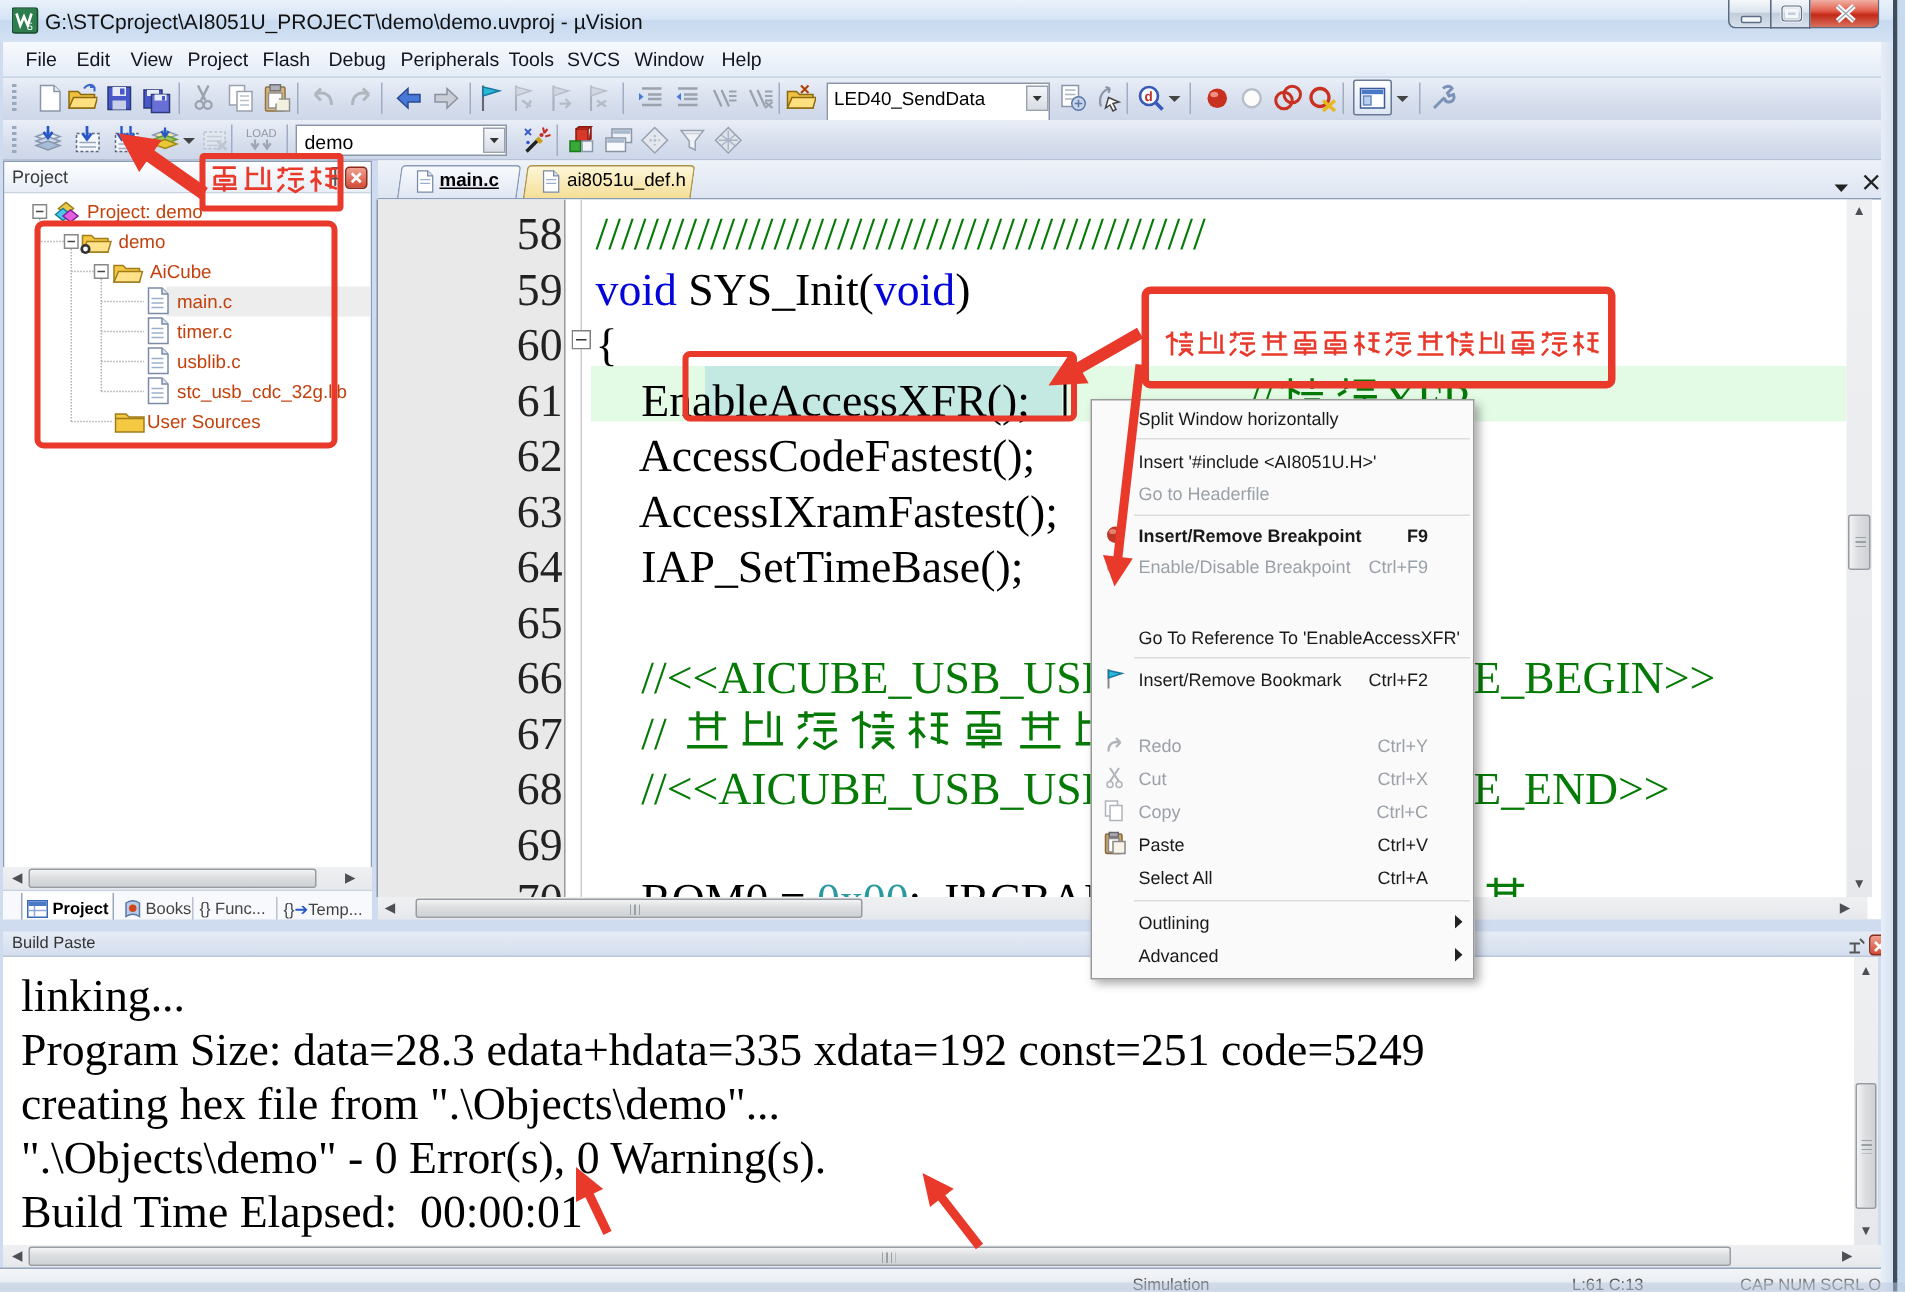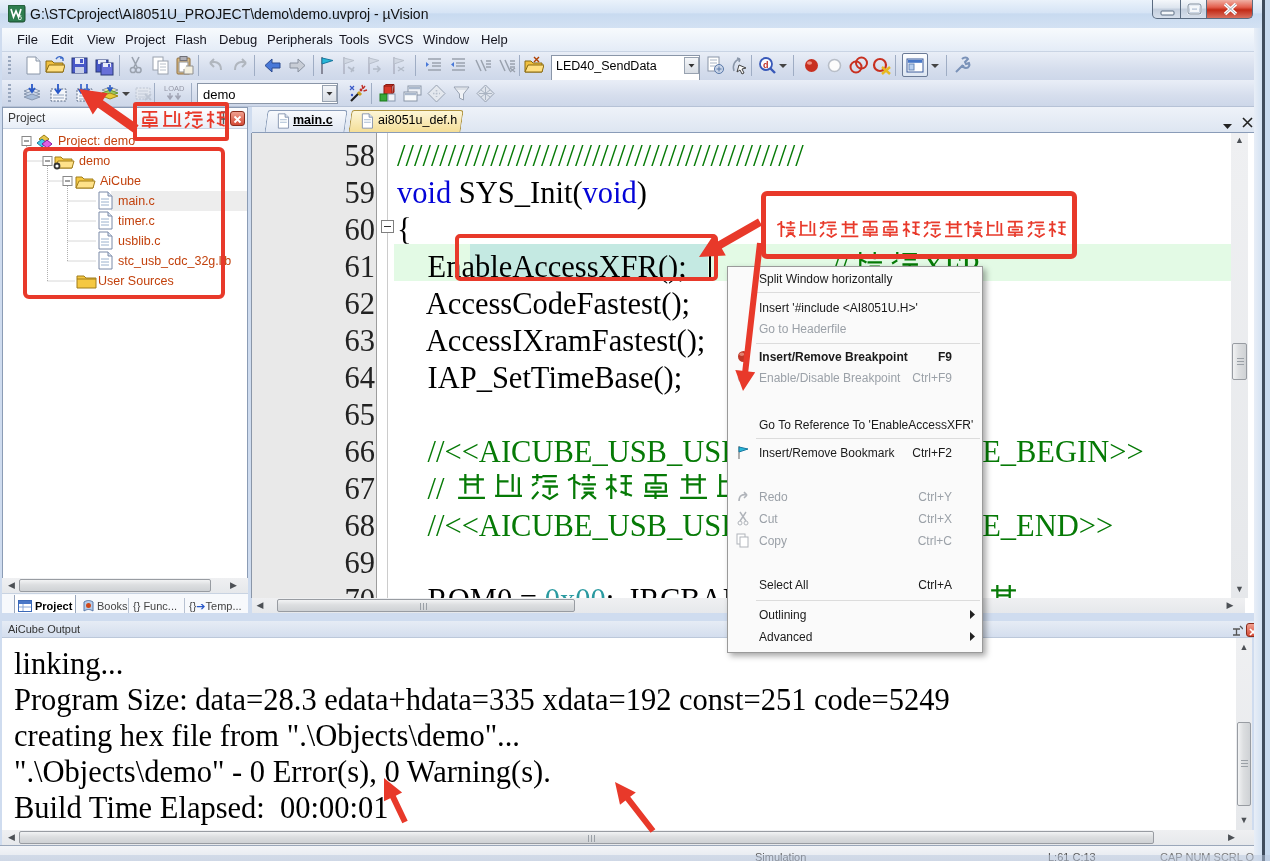--- a/index.html
+++ b/index.html
@@ -557,21 +557,21 @@
       <circle cx="6.5" cy="5.5" r="2.5" fill="#d04818"></circle>
     </svg>
   <div class="abs" style="left:95px;top:6px;font-size:11px;color:#444">Books</div>
   <div class="abs" style="left:126px;top:4px;width:1px;height:16px;background:#b8c2d2"></div>
   <div class="abs" style="left:131px;top:6px;font-size:11px;color:#444">{} Func...</div>
   <div class="abs" style="left:182px;top:4px;width:1px;height:16px;background:#b8c2d2"></div>
   <div class="abs" style="left:187px;top:6px;font-size:11px;color:#444">{}<span style="color:#2858c8">➔</span>Temp...</div>
 </div>
 
 <div class="abs" id="split"></div>
-<div class="abs" id="bhdr">AiCube Output</div>
+<div class="abs" id="bhdr">Build Paste</div>
 <svg class="abs" style="left:1231px;top:624px" width="12" height="14">
     <path d="M2 5 H9 M5.5 5 V11 M2 11 H9 M9 2 L12 5" stroke="#555" stroke-width="1.3"></path>
   </svg>
 <div class="abs" style="left:1246px;top:623px;width:14px;height:14px;background:linear-gradient(#f0a090,#d44a36);border:1px solid #8a2a1a;border-radius:3px"><svg width="12" height="12">
       <path d="M3 3 L9 9 M9 3 L3 9" stroke="#fff" stroke-width="1.7"></path>
     </svg></div>
 <div class="abs" style="left:251px;top:133px;width:1px;height:465px;background:#8a96a8"></div>
 <div class="abs" id="bout">
     <pre id="bpre">linking...
 Program Size: data=28.3 edata+hdata=335 xdata=192 const=251 code=5249
@@ -660,20 +660,30 @@
       <span class="sc">Ctrl+X</span>
     </div>
   <div class="mi gray" style="top:263px">
       <svg class="abs" style="left:7px;top:3px" width="14" height="15">
         <rect x="1" y="1" width="8" height="10" fill="#fff" stroke="#b0b4ba"></rect>
         <rect x="4" y="4" width="8" height="10" fill="#fff" stroke="#b0b4ba"></rect>
       </svg>
       <span class="lbl">Copy</span>
       <span class="sc">Ctrl+C</span>
     </div>
+  <div class="mi" style="top:285px">
+      <svg class="abs" style="left:7px;top:2px" width="15" height="16">
+        <rect x="1" y="2" width="11" height="13" rx="1" fill="#c8a868" stroke="#88683a"></rect>
+        <rect x="3.5" y="1" width="6" height="3" fill="#a8a8b0" stroke="#68686e"></rect>
+        <rect x="3" y="5" width="7" height="9" fill="#fff" stroke="#888"></rect>
+        <rect x="6" y="7" width="8" height="8" fill="#f8f4e8" stroke="#888"></rect>
+      </svg>
+      <span class="lbl">Paste</span>
+      <span class="sc">Ctrl+V</span>
+    </div>
   <div class="mi" style="top:307px">
       <span class="lbl">Select All</span>
       <span class="sc">Ctrl+A</span>
     </div>
   <div class="msep" style="top:333px"></div>
   <div class="mi" style="top:337px">
       <span class="lbl">Outlining</span>
       <svg class="abs" style="left:240px;top:6px" width="6" height="9">
         <path d="M1 0 L6 4.5 L1 9 Z" fill="#222"></path>
       </svg>

